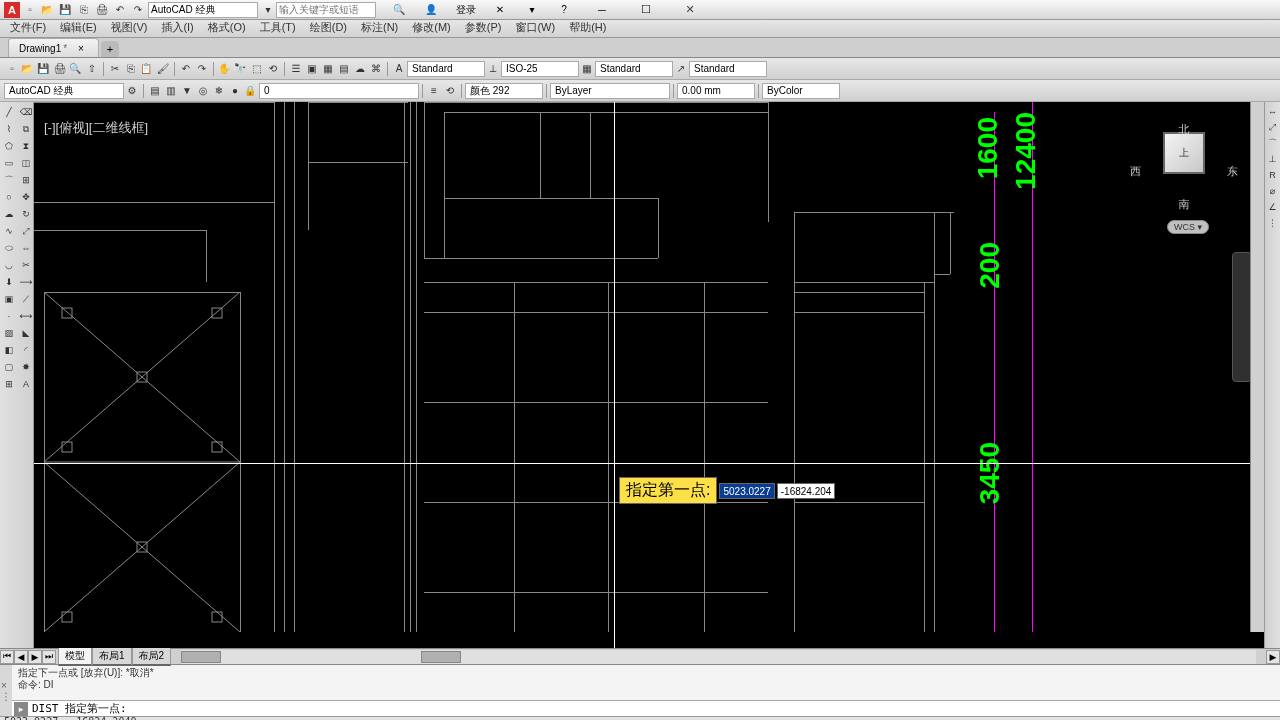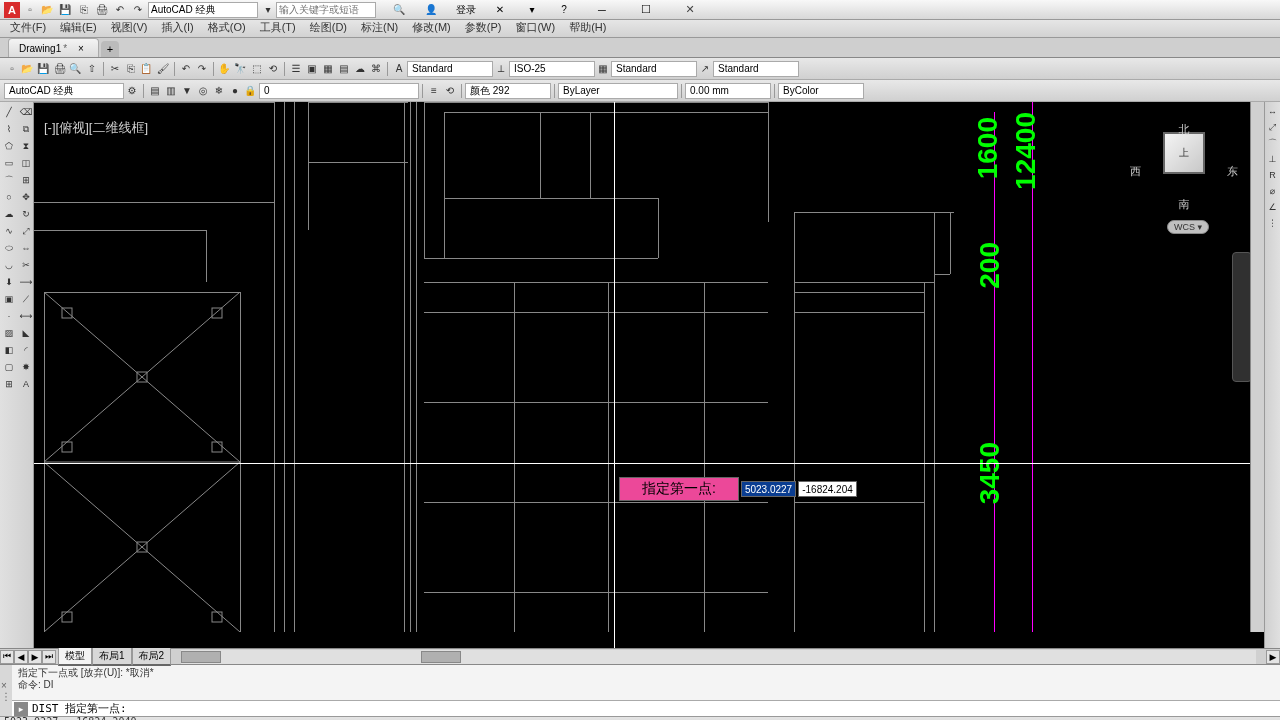--- a/index.html
+++ b/index.html
@@ -23,21 +23,21 @@
 .doc-tabs { height: 20px; background: #cfcfcf; display: flex; align-items: flex-end; padding-left: 8px; border-bottom: 1px solid #888; }
 .doc-tab { padding: 2px 10px; background: linear-gradient(to bottom,#f4f4f4,#dcdcdc); border: 1px solid #aaa; border-bottom: none; border-radius: 4px 4px 0 0; font-size: 10px; margin-right: 2px; position: relative; }
 .doc-tab .unsaved { color: #666; margin-left: 2px; }
 .doc-tab-close { width: 14px; height: 14px; font-size: 10px; display:inline-flex;align-items:center;justify-content:center; margin-left:4px;}
 .new-tab-btn { width: 18px; height: 16px; background: #bbb; border-radius: 4px 4px 0 0; display: inline-flex; align-items: center; justify-content: center; font-size: 11px; }
 
 .toolbar-row { height: 22px; background: linear-gradient(to bottom, #e8e8e8, #d0d0d0); display: flex; align-items: center; padding: 0 4px; gap: 0; border-bottom: 1px solid #aaa; }
 .tb-btn { width: 16px; height: 16px; display: inline-flex; align-items: center; justify-content: center; font-size: 10px; color: #333; border: 1px solid transparent; }
 .tb-sep { width: 1px; height: 14px; background: #999; margin: 0 3px; }
 .tb-dropdown { height: 16px; font-size: 10px; border: 1px solid #aaa; background: #fff; padding: 0 4px; }
-.tb-dropdown.w80 { width: 86px; }
+.tb-dropdown.w80 { width: 78px; }
 .tb-dropdown.w120 { width: 120px; }
 
 .main-area { display: flex; height: 546px; position: relative; background: #d4d0c8; }
 .left-toolbar { width: 34px; background: linear-gradient(to right,#e0e0e0,#d0d0d0); display: grid; grid-template-columns: 16px 16px; gap: 1px; padding: 2px 1px; align-content: start; border-right: 1px solid #999;}
 .left-tb-btn { width: 16px; height: 16px; display: inline-flex; align-items: center; justify-content: center; font-size: 9px; color: #333; }
 
 .right-toolbar { width: 16px; background: linear-gradient(to left,#e0e0e0,#d0d0d0); display: flex; flex-direction: column; gap: 2px; padding: 2px 0; align-items: center; border-left:1px solid #999;}
 .right-tb-btn { width: 14px; height: 14px; display: inline-flex; align-items: center; justify-content: center; font-size: 9px; color: #333; }
 
 .viewport { flex: 1; background: #000; position: relative; overflow: hidden; }
@@ -49,21 +49,21 @@
 .dl-v { width: 1px; }
 
 .dim-text { position: absolute; color: #00ff00; font-size: 28px; font-weight: bold; }
 .dim-v { writing-mode: vertical-rl; transform: rotate(180deg); }
 .dim-line-v { position: absolute; width: 1px; background: #ff00ff; }
 
 .crosshair-h { position: absolute; height: 1px; background: #fff; left: 0; right: 0; top: 361px; }
 .crosshair-v { position: absolute; width: 1px; background: #fff; top: 0; bottom: 0; left: 580px; }
 
 .dyn-input { position: absolute; top: 375px; left: 585px; display: flex; gap: 2px; align-items: center; }
-.dyn-label { background: #ec4899; color: #000; font-size: 14px; padding: 2px 22px; border: 1px solid #666;}
+.dyn-label { background: #fde047; color: #000; font-size: 16px; padding: 2px 6px; border: 1px solid #666;}
 .dyn-field { background: #fff; border: 1px solid #666; font-size: 10px; padding: 2px 3px; height: 16px; }
 .dyn-field.sel { background: #0a3d91; color: #fff; }
 
 .viewcube { position: absolute; right: 30px; top: 20px; width: 100px; height: 100px; color: #ccc; font-size: 10px; text-align: center; }
 .viewcube .cube { width: 42px; height: 42px; background: linear-gradient(135deg,#f4f4f4,#c8c8c8); border: 2px solid #666; margin: 10px auto 6px; display:flex;align-items:center;justify-content:center;color:#333;font-size:10px;}
 .viewcube .dir { position: absolute; font-size: 11px; color:#ccc;}
 .wcs-badge { position: absolute; right: 55px; top: 118px; background: #c0c0c0; color: #333; font-size: 9px; padding: 1px 6px; border-radius: 7px; border: 1px solid #888;}
 
 .navbar-panel { position: absolute; right: 12px; top: 150px; width: 20px; height: 130px; background: rgba(80,80,80,0.6); border: 1px solid #555; border-radius: 4px;}
 

